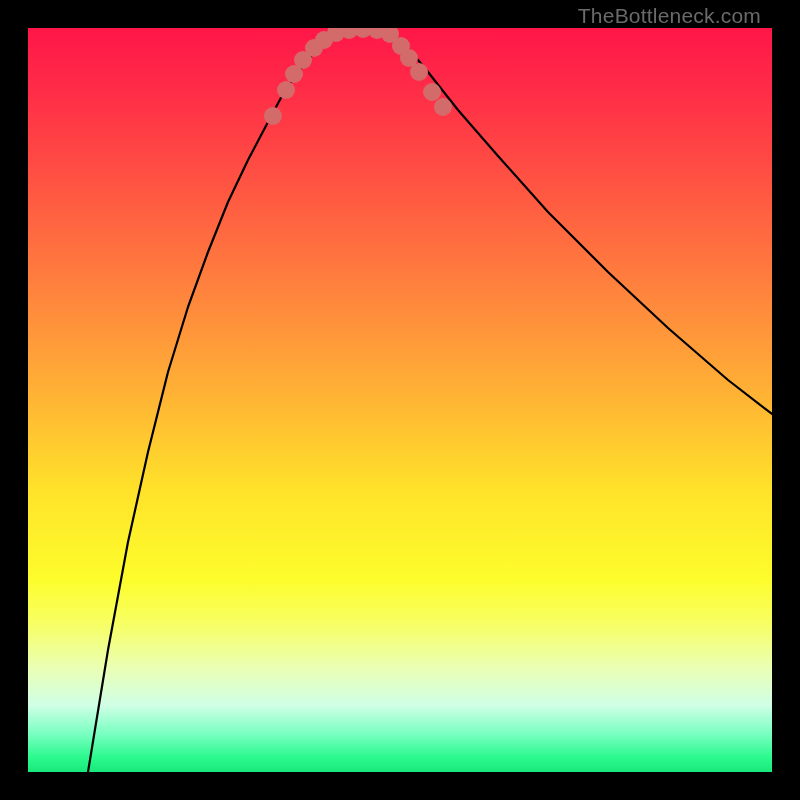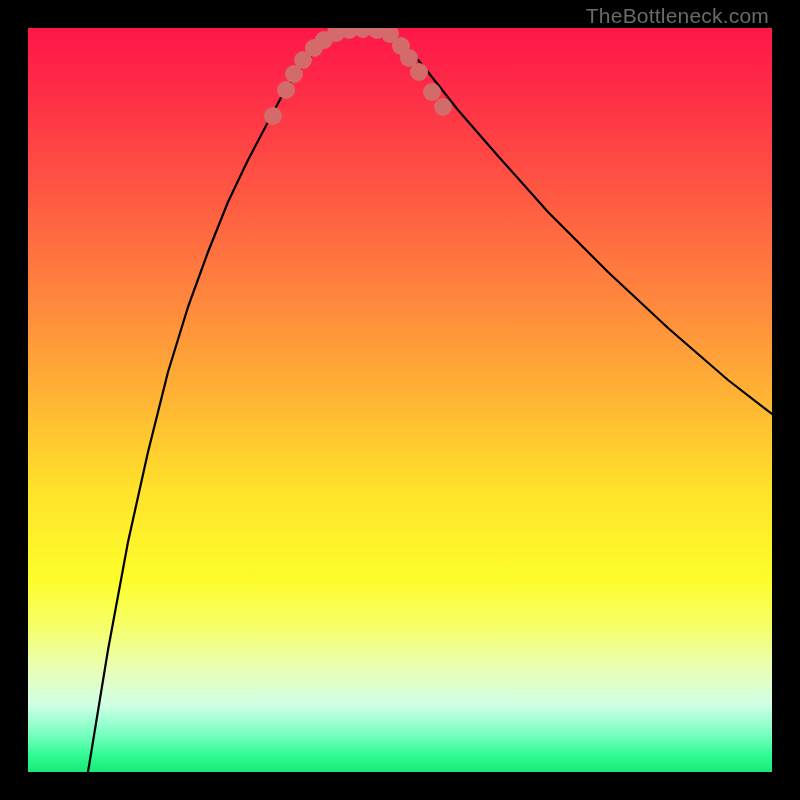--- a/index.html
+++ b/index.html
@@ -11,21 +11,20 @@
     background: #000;
     font-family: Arial, Helvetica, sans-serif;
   }
   .frame {
     position: absolute;
     top: 0;
     left: 0;
     width: 771px;
     height: 800px;
     background: #000;
-    padding-left: 8px;
   }
   .gradient {
     position: absolute;
     top: 28px;
     left: 28px;
     width: 744px;
     height: 744px;
     background: linear-gradient(to bottom,
       #ff1648 0%,
       #ff2b47 8%,

